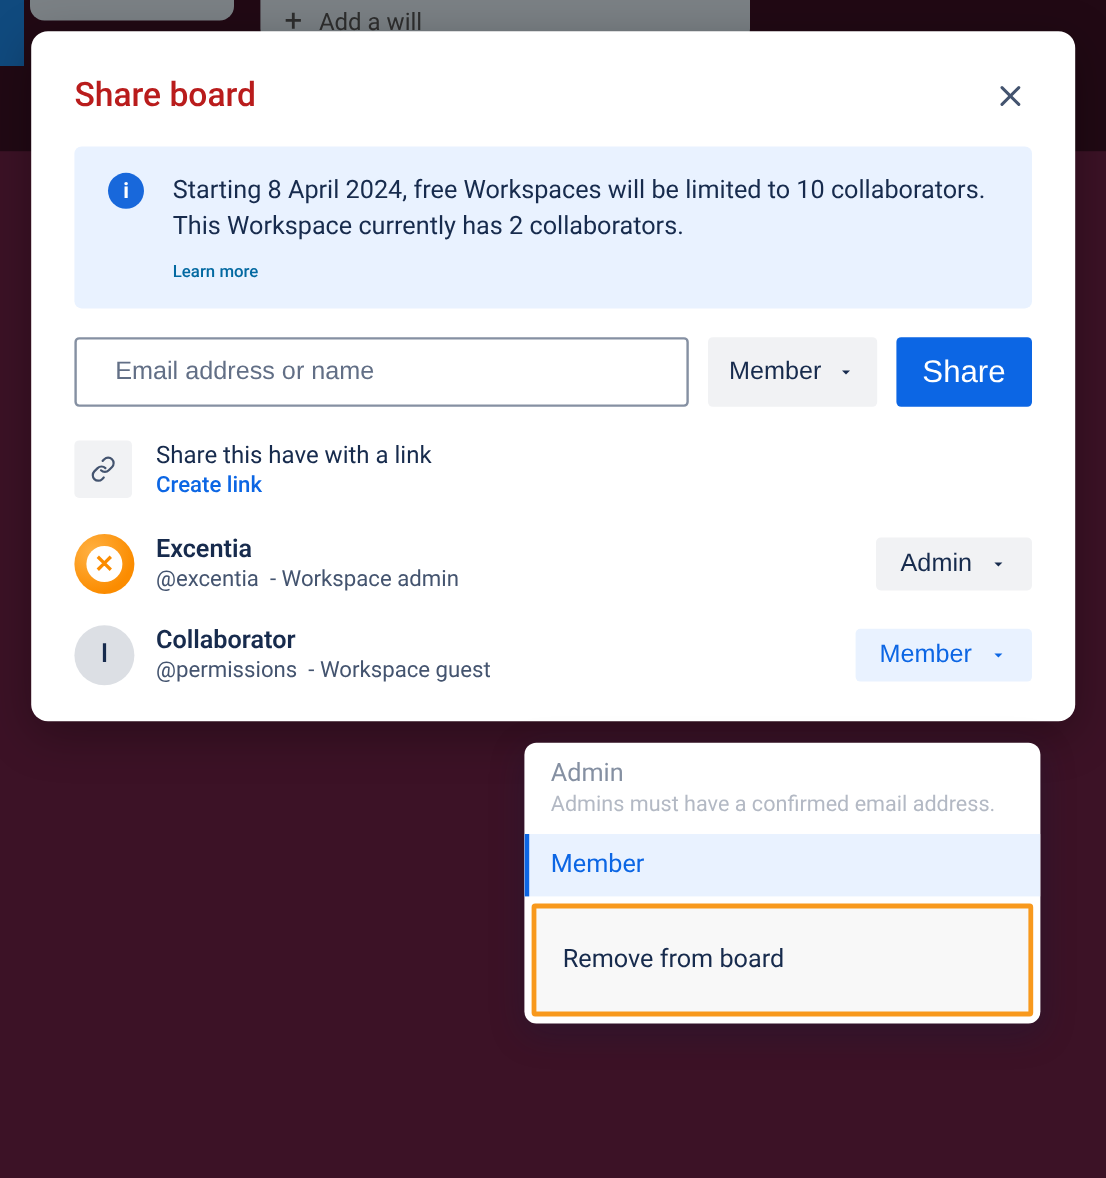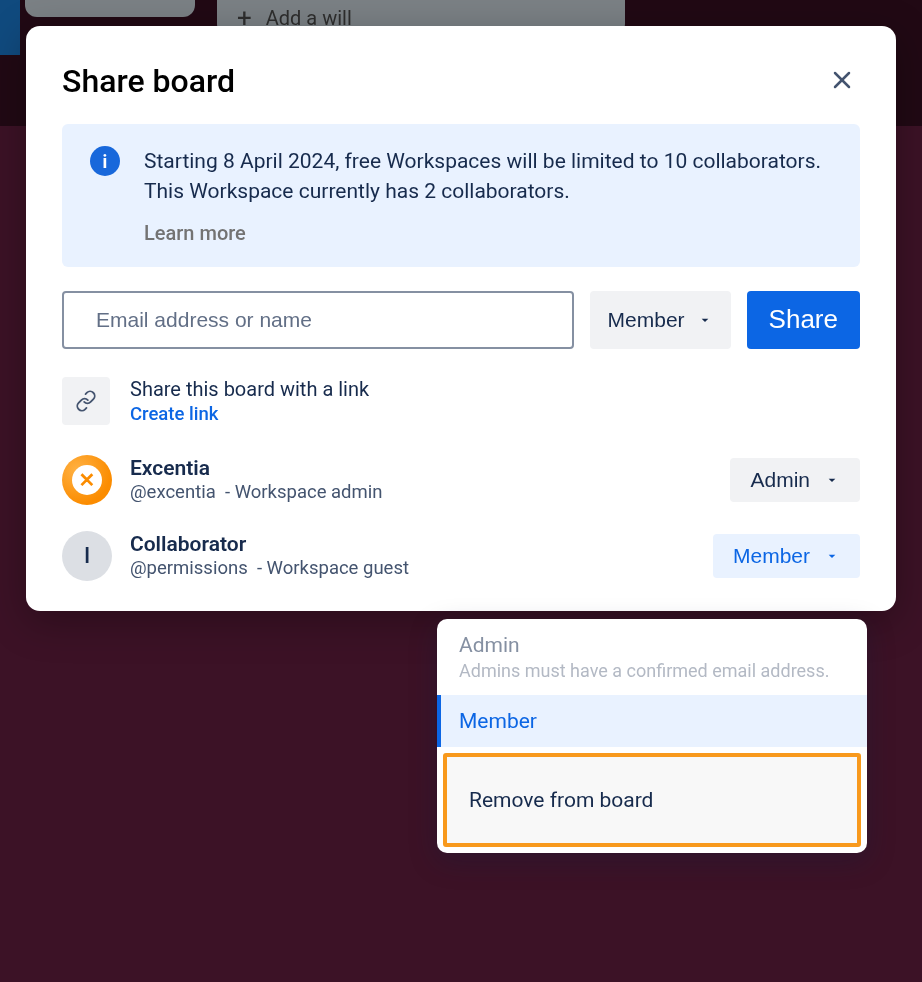--- a/index.html
+++ b/index.html
@@ -26,33 +26,33 @@
   position: absolute; top: 0; left: 0; width: 100%; height: 126px;
   background: rgba(0,0,0,0.45);
 }
 .modal {
   position: absolute; top: 26px; left: 26px; width: 870px;
   background: #fff; border-radius: 14px;
   padding: 36px 36px 30px 36px;
   box-shadow: 0 10px 40px rgba(0,0,0,0.3);
 }
 .modal-header { display: flex; justify-content: space-between; align-items: flex-start; margin-bottom: 24px;}
-.modal-title { font-size: 32px; font-weight: 500; color: #000000; }
+.modal-title { font-size: 28px; font-weight: 500; color: #b91c1c; }
 .close-btn { width: 36px; height: 36px; display:flex; align-items:center; justify-content:center; cursor:pointer; border-radius:4px; color:#44546f; }
 .close-btn svg { width:24px; height:24px; }
 .banner {
   background: #e9f2ff; border-radius: 6px; padding: 22px 28px 22px 28px;
   display: flex; gap: 24px; margin-bottom: 24px; align-items: flex-start;
 }
 .banner-icon {
   width: 30px; height: 30px; min-width:30px; background: #1868db; border-radius: 50%;
   display:flex; align-items:center; justify-content:center; color:#fff; font-weight:700; font-size:18px;
 }
 .banner-text { font-size: 21px; color: #172b4d; line-height:1.45; }
-.banner-learn { color: #737373; font-size:20px; font-weight:500; margin-top:14px; display:block; cursor:pointer;}
+.banner-learn { color: #0369a1; font-size:14px; font-weight:500; margin-top:14px; display:block; cursor:pointer;}
 .input-row { display:flex; gap:16px; margin-bottom:28px;}
 .email-input {
   flex:1; border:2px solid #8590a2; border-radius:4px; padding: 0 32px; height:58px;
   font-size:21px; color:#172b4d;
 }
 .email-input::placeholder { color:#626f86; }
 .role-select {
   height:58px; padding:0 18px; background:#f1f2f4; border:none; border-radius:4px;
   font-size:21px; color:#172b4d; display:flex; align-items:center; gap:12px; cursor:pointer; font-weight:500;
 }
@@ -158,21 +158,21 @@
   </div>
 
   <div class="link-row">
     <div class="link-icon">
       <svg viewBox="0 0 24 24" fill="none" stroke="#44546f" stroke-width="2" stroke-linecap="round" stroke-linejoin="round">
           <path d="M10 13a5 5 0 0 0 7.07 0l3-3a5 5 0 0 0-7.07-7.07l-1.5 1.5"></path>
           <path d="M14 11a5 5 0 0 0-7.07 0l-3 3a5 5 0 0 0 7.07 7.07l1.5-1.5"></path>
         </svg>
     </div>
     <div>
-      <div class="link-text-title">Share this board with a link</div>
+      <div class="link-text-title">Share this have with a link</div>
       <div class="link-create">Create link</div>
     </div>
   </div>
 
   <div class="member-row">
     <div class="avatar avatar-orange">
       <div class="ex">✕</div>
     </div>
     <div class="member-info">
       <div class="member-name">Excentia</div>

